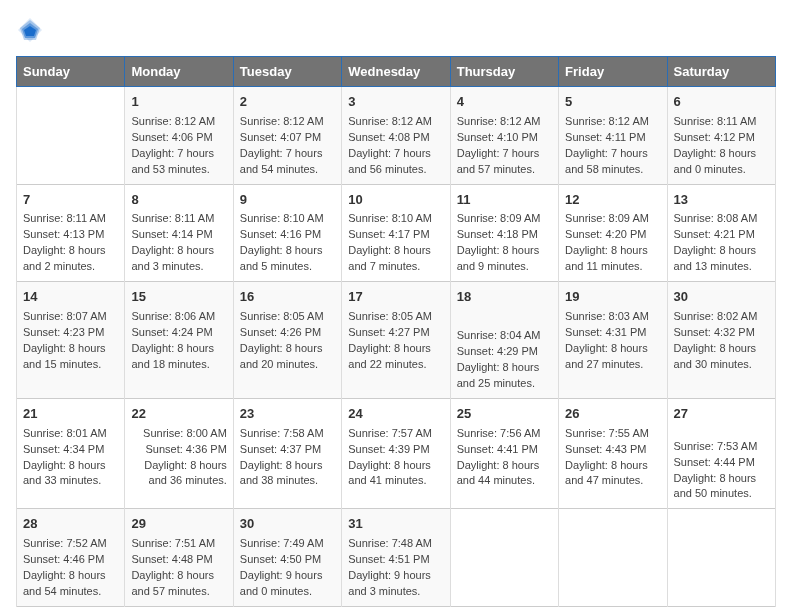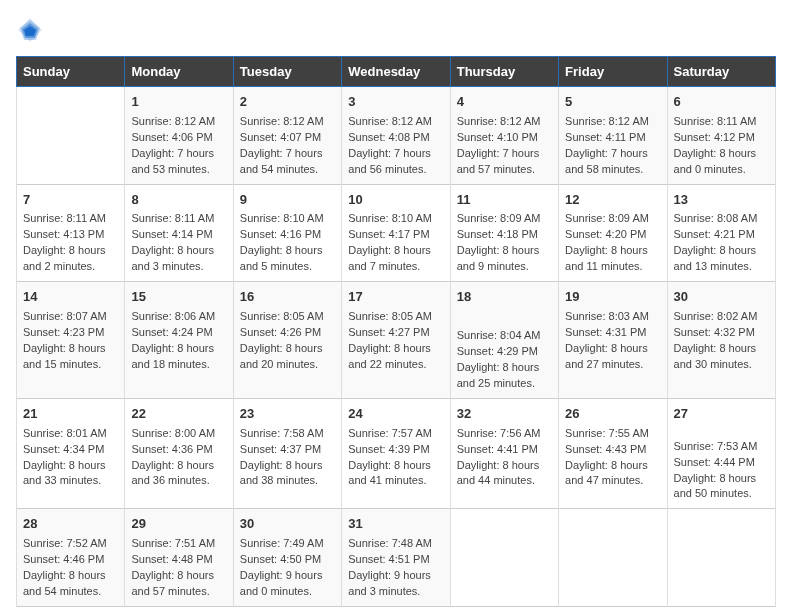--- a/index.html
+++ b/index.html
@@ -46,21 +46,21 @@
     .location-title {
       font-size: 16px;
       color: #555;
     }
     table {
       width: 100%;
       border-collapse: collapse;
       font-size: 11px;
     }
     thead th {
-      background-color: #404040;
+      background-color: #737373;
       color: #fff;
       padding: 7px 6px;
       text-align: left;
       font-size: 13px;
       font-weight: bold;
       border: 1px solid #2a6db5;
     }
     tbody tr {
       border-bottom: 1px solid #ccc;
     }
@@ -278,41 +278,41 @@
       <tr>
         <td>
           <span class="day-number">21</span>
           <div class="day-info" style="white-space: pre-line;">Sunrise: 8:01 AM
 Sunset: 4:34 PM
 Daylight: 8 hours
 and 33 minutes.</div>
         </td>
         <td>
           <span class="day-number">22</span>
-          <div class="day-info" style="white-space: pre-line;">Sunrise: 8:00 AM
+          <div class="day-info" style="white-space: pre-line; text-align: right;">Sunrise: 8:00 AM
 Sunset: 4:36 PM
 Daylight: 8 hours
 and 36 minutes.</div>
         </td>
         <td>
           <span class="day-number">23</span>
           <div class="day-info" style="white-space: pre-line;">Sunrise: 7:58 AM
 Sunset: 4:37 PM
 Daylight: 8 hours
 and 38 minutes.</div>
         </td>
         <td>
           <span class="day-number">24</span>
           <div class="day-info" style="white-space: pre-line;">Sunrise: 7:57 AM
 Sunset: 4:39 PM
 Daylight: 8 hours
 and 41 minutes.</div>
         </td>
         <td>
-          <span class="day-number">32</span>
+          <span class="day-number">25</span>
           <div class="day-info" style="white-space: pre-line;">Sunrise: 7:56 AM
 Sunset: 4:41 PM
 Daylight: 8 hours
 and 44 minutes.</div>
         </td>
         <td>
           <span class="day-number">26</span>
           <div class="day-info" style="white-space: pre-line;">Sunrise: 7:55 AM
 Sunset: 4:43 PM
 Daylight: 8 hours

